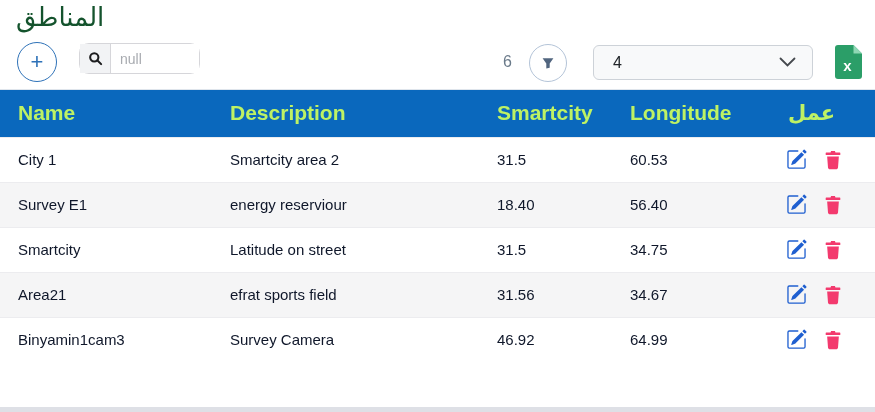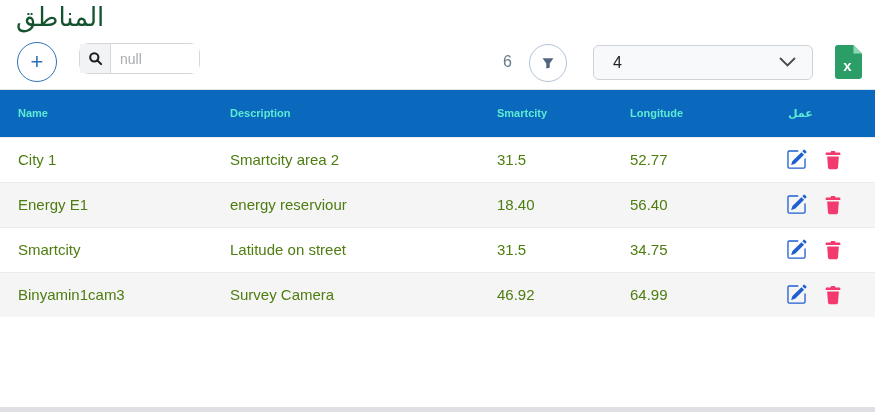--- a/index.html
+++ b/index.html
@@ -120,31 +120,31 @@
     border-collapse: collapse;
     table-layout: fixed;
   }
   col.c-name { width: 212px; }
   col.c-desc { width: 267px; }
   col.c-lat  { width: 133px; }
   col.c-lng  { width: 158px; }
   col.c-act  { width: 105px; }
   thead th {
     background: #0a68bd;
-    color: #5eead4;
+    color: #bef264;
     height: 47px;
     text-align: left;
-    font-size: 11px;
+    font-size: 21px;
     font-weight: 700;
     padding: 0 0 0 18px;
   }
   tbody td {
     height: 45px;
     font-size: 15px;
-    color: #4d7c0f;
+    color: #0f172a;
     padding: 0 0 0 18px;
     border-top: 1px solid #ececef;
     background: #fff;
   }
   tbody tr:nth-child(even) td { background: #f5f5f6; }
   td.actions { padding-left: 16px; white-space: nowrap; }
   .icon-btn {
     background: none;
     border: none;
     padding: 0;
@@ -224,43 +224,43 @@
           <th>Smartcity</th>
           <th>Longitude</th>
           <th>عمل</th>
         </tr>
       </thead>
       <tbody id="table-body">
     <tr>
       <td>City 1</td>
       <td>Smartcity area 2</td>
       <td>31.5</td>
-      <td>52.77</td>
-      <td class="actions">
-        <button class="icon-btn">
-          <span style="display:flex;">
-            <svg width="21" height="21" viewBox="0 0 16 16" fill="#1f5fd0">
-              <path d="M15.502 1.94a.5.5 0 0 1 0 .706L14.459 3.69l-2-2L13.502.646a.5.5 0 0 1 .707 0l1.293 1.293zm-1.75 2.456-2-2L4.939 9.21a.5.5 0 0 0-.121.196l-.805 2.414a.25.25 0 0 0 .316.316l2.414-.805a.5.5 0 0 0 .196-.12l6.813-6.814z"></path>
-              <path fill-rule="evenodd" d="M1 13.5A1.5 1.5 0 0 0 2.5 15h11a1.5 1.5 0 0 0 1.5-1.5v-6a.5.5 0 0 0-1 0v6a.5.5 0 0 1-.5.5h-11a.5.5 0 0 1-.5-.5v-11a.5.5 0 0 1 .5-.5H9a.5.5 0 0 0 0-1H2.5A1.5 1.5 0 0 0 1 2.5v11z"></path>
-            </svg>
-          </span>
-        </button>
-        <button class="icon-btn">
-          <span style="display:flex;">
-            <svg width="18" height="20" viewBox="0 0 16 17" fill="#f33a6e">
-              <path d="M6.3 0.6h3.4l.5 1.2H14a.5.5 0 0 1 .5.5v1.2a.5.5 0 0 1-.5.5H2a.5.5 0 0 1-.5-.5V2.3a.5.5 0 0 1 .5-.5h3.8l.5-1.2z"></path>
-              <path d="M2.8 5.4h10.4l-.75 9.7c-.07.95-.86 1.7-1.82 1.7H5.37c-.96 0-1.75-.75-1.82-1.7L2.8 5.4z"></path>
-            </svg>
-          </span>
-        </button>
-      </td>
-    </tr>
-
-    <tr>
-      <td>Energy E1</td>
+      <td>60.53</td>
+      <td class="actions">
+        <button class="icon-btn">
+          <span style="display:flex;">
+            <svg width="21" height="21" viewBox="0 0 16 16" fill="#1f5fd0">
+              <path d="M15.502 1.94a.5.5 0 0 1 0 .706L14.459 3.69l-2-2L13.502.646a.5.5 0 0 1 .707 0l1.293 1.293zm-1.75 2.456-2-2L4.939 9.21a.5.5 0 0 0-.121.196l-.805 2.414a.25.25 0 0 0 .316.316l2.414-.805a.5.5 0 0 0 .196-.12l6.813-6.814z"></path>
+              <path fill-rule="evenodd" d="M1 13.5A1.5 1.5 0 0 0 2.5 15h11a1.5 1.5 0 0 0 1.5-1.5v-6a.5.5 0 0 0-1 0v6a.5.5 0 0 1-.5.5h-11a.5.5 0 0 1-.5-.5v-11a.5.5 0 0 1 .5-.5H9a.5.5 0 0 0 0-1H2.5A1.5 1.5 0 0 0 1 2.5v11z"></path>
+            </svg>
+          </span>
+        </button>
+        <button class="icon-btn">
+          <span style="display:flex;">
+            <svg width="18" height="20" viewBox="0 0 16 17" fill="#f33a6e">
+              <path d="M6.3 0.6h3.4l.5 1.2H14a.5.5 0 0 1 .5.5v1.2a.5.5 0 0 1-.5.5H2a.5.5 0 0 1-.5-.5V2.3a.5.5 0 0 1 .5-.5h3.8l.5-1.2z"></path>
+              <path d="M2.8 5.4h10.4l-.75 9.7c-.07.95-.86 1.7-1.82 1.7H5.37c-.96 0-1.75-.75-1.82-1.7L2.8 5.4z"></path>
+            </svg>
+          </span>
+        </button>
+      </td>
+    </tr>
+
+    <tr>
+      <td>Survey E1</td>
       <td>energy reserviour</td>
       <td>18.40</td>
       <td>56.40</td>
       <td class="actions">
         <button class="icon-btn">
           <span style="display:flex;">
             <svg width="21" height="21" viewBox="0 0 16 16" fill="#1f5fd0">
               <path d="M15.502 1.94a.5.5 0 0 1 0 .706L14.459 3.69l-2-2L13.502.646a.5.5 0 0 1 .707 0l1.293 1.293zm-1.75 2.456-2-2L4.939 9.21a.5.5 0 0 0-.121.196l-.805 2.414a.25.25 0 0 0 .316.316l2.414-.805a.5.5 0 0 0 .196-.12l6.813-6.814z"></path>
               <path fill-rule="evenodd" d="M1 13.5A1.5 1.5 0 0 0 2.5 15h11a1.5 1.5 0 0 0 1.5-1.5v-6a.5.5 0 0 0-1 0v6a.5.5 0 0 1-.5.5h-11a.5.5 0 0 1-.5-.5v-11a.5.5 0 0 1 .5-.5H9a.5.5 0 0 0 0-1H2.5A1.5 1.5 0 0 0 1 2.5v11z"></path>
             </svg>
@@ -295,20 +295,44 @@
           <span style="display:flex;">
             <svg width="18" height="20" viewBox="0 0 16 17" fill="#f33a6e">
               <path d="M6.3 0.6h3.4l.5 1.2H14a.5.5 0 0 1 .5.5v1.2a.5.5 0 0 1-.5.5H2a.5.5 0 0 1-.5-.5V2.3a.5.5 0 0 1 .5-.5h3.8l.5-1.2z"></path>
               <path d="M2.8 5.4h10.4l-.75 9.7c-.07.95-.86 1.7-1.82 1.7H5.37c-.96 0-1.75-.75-1.82-1.7L2.8 5.4z"></path>
             </svg>
           </span>
         </button>
       </td>
     </tr>
 
+    <tr>
+      <td>Area21</td>
+      <td>efrat sports field</td>
+      <td>31.56</td>
+      <td>34.67</td>
+      <td class="actions">
+        <button class="icon-btn">
+          <span style="display:flex;">
+            <svg width="21" height="21" viewBox="0 0 16 16" fill="#1f5fd0">
+              <path d="M15.502 1.94a.5.5 0 0 1 0 .706L14.459 3.69l-2-2L13.502.646a.5.5 0 0 1 .707 0l1.293 1.293zm-1.75 2.456-2-2L4.939 9.21a.5.5 0 0 0-.121.196l-.805 2.414a.25.25 0 0 0 .316.316l2.414-.805a.5.5 0 0 0 .196-.12l6.813-6.814z"></path>
+              <path fill-rule="evenodd" d="M1 13.5A1.5 1.5 0 0 0 2.5 15h11a1.5 1.5 0 0 0 1.5-1.5v-6a.5.5 0 0 0-1 0v6a.5.5 0 0 1-.5.5h-11a.5.5 0 0 1-.5-.5v-11a.5.5 0 0 1 .5-.5H9a.5.5 0 0 0 0-1H2.5A1.5 1.5 0 0 0 1 2.5v11z"></path>
+            </svg>
+          </span>
+        </button>
+        <button class="icon-btn">
+          <span style="display:flex;">
+            <svg width="18" height="20" viewBox="0 0 16 17" fill="#f33a6e">
+              <path d="M6.3 0.6h3.4l.5 1.2H14a.5.5 0 0 1 .5.5v1.2a.5.5 0 0 1-.5.5H2a.5.5 0 0 1-.5-.5V2.3a.5.5 0 0 1 .5-.5h3.8l.5-1.2z"></path>
+              <path d="M2.8 5.4h10.4l-.75 9.7c-.07.95-.86 1.7-1.82 1.7H5.37c-.96 0-1.75-.75-1.82-1.7L2.8 5.4z"></path>
+            </svg>
+          </span>
+        </button>
+      </td>
+    </tr>
 
     <tr>
       <td>Binyamin1cam3</td>
       <td>Survey Camera</td>
       <td>46.92</td>
       <td>64.99</td>
       <td class="actions">
         <button class="icon-btn">
           <span style="display:flex;">
             <svg width="21" height="21" viewBox="0 0 16 16" fill="#1f5fd0">

